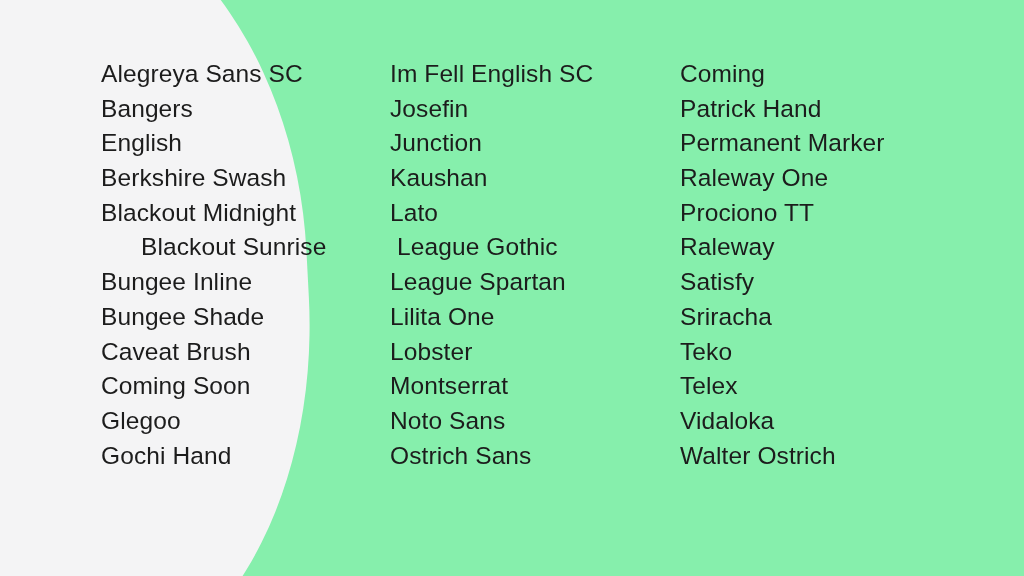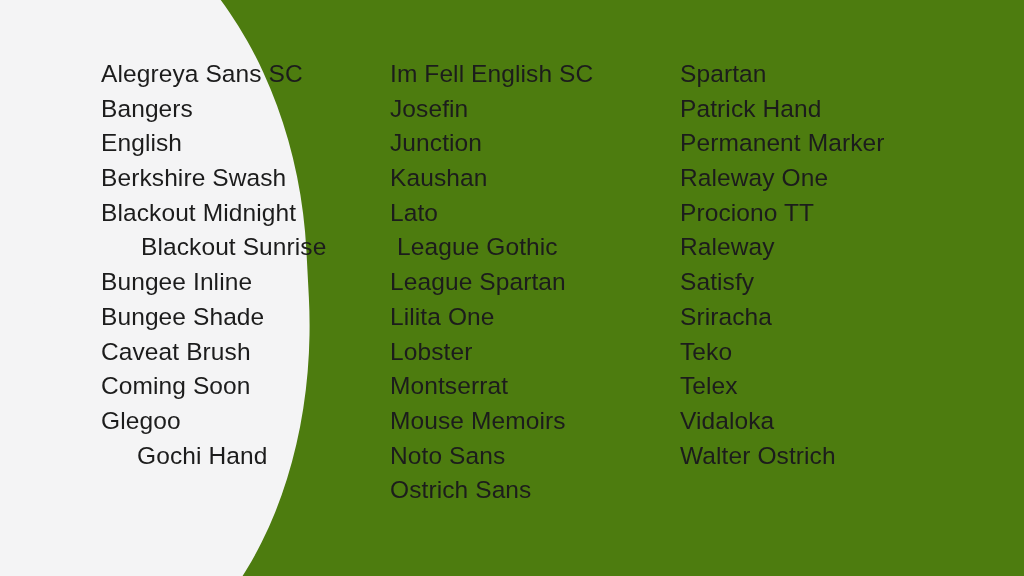--- a/index.html
+++ b/index.html
@@ -67,57 +67,56 @@
     font-size: 24.5px;
     font-weight: 400;
     color: #1c1c1c;
     white-space: nowrap;
     letter-spacing: 0.1px;
   }
 </style>
 </head>
 <body>
 
-<div id="slide" style="background: #4d7c0f;">
+<div id="slide" style="background: #86efac;">
 
   <div id="bg-blob" style="background: rgb(244, 244, 245);"></div>
   <div id="bg-blob-2" style="background: rgb(244, 244, 245);"></div>
 
   <div id="columns">
       <div class="font-column col-0">
         <div class="font-item" style="color: rgb(28, 28, 28);">Alegreya Sans SC</div>
         <div class="font-item" style="color: rgb(28, 28, 28);">Bangers</div>
         <div class="font-item" style="color: rgb(28, 28, 28);">English</div>
         <div class="font-item" style="color: rgb(28, 28, 28);">Berkshire Swash</div>
         <div class="font-item" style="color: rgb(28, 28, 28);">Blackout Midnight</div>
         <div class="font-item" style="color: rgb(28, 28, 28); margin-left: 40px;">Blackout Sunrise</div>
         <div class="font-item" style="color: rgb(28, 28, 28);">Bungee Inline</div>
         <div class="font-item" style="color: rgb(28, 28, 28);">Bungee Shade</div>
         <div class="font-item" style="color: rgb(28, 28, 28);">Caveat Brush</div>
         <div class="font-item" style="color: rgb(28, 28, 28);">Coming Soon</div>
         <div class="font-item" style="color: rgb(28, 28, 28);">Glegoo</div>
-        <div class="font-item" style="color: rgb(28, 28, 28); margin-left: 36px;">Gochi Hand</div>
+        <div class="font-item" style="color: rgb(28, 28, 28);">Gochi Hand</div>
       </div>
       <div class="font-column col-1">
         <div class="font-item" style="color: rgb(28, 28, 28);">Im Fell English SC</div>
         <div class="font-item" style="color: rgb(28, 28, 28);">Josefin</div>
         <div class="font-item" style="color: rgb(28, 28, 28);">Junction</div>
         <div class="font-item" style="color: rgb(28, 28, 28);">Kaushan</div>
         <div class="font-item" style="color: rgb(28, 28, 28);">Lato</div>
         <div class="font-item" style="color: rgb(28, 28, 28); margin-left: 7px;">League Gothic</div>
         <div class="font-item" style="color: rgb(28, 28, 28);">League Spartan</div>
         <div class="font-item" style="color: rgb(28, 28, 28);">Lilita One</div>
         <div class="font-item" style="color: rgb(28, 28, 28);">Lobster</div>
         <div class="font-item" style="color: rgb(28, 28, 28);">Montserrat</div>
-        <div class="font-item" style="color: rgb(28, 28, 28);">Mouse Memoirs</div>
         <div class="font-item" style="color: rgb(28, 28, 28);">Noto Sans</div>
         <div class="font-item" style="color: rgb(28, 28, 28);">Ostrich Sans</div>
       </div>
       <div class="font-column col-2">
-        <div class="font-item" style="color: rgb(28, 28, 28);">Spartan</div>
+        <div class="font-item" style="color: rgb(28, 28, 28);">Coming</div>
         <div class="font-item" style="color: rgb(28, 28, 28);">Patrick Hand</div>
         <div class="font-item" style="color: rgb(28, 28, 28);">Permanent Marker</div>
         <div class="font-item" style="color: rgb(28, 28, 28);">Raleway One</div>
         <div class="font-item" style="color: rgb(28, 28, 28);">Prociono TT</div>
         <div class="font-item" style="color: rgb(28, 28, 28);">Raleway</div>
         <div class="font-item" style="color: rgb(28, 28, 28);">Satisfy</div>
         <div class="font-item" style="color: rgb(28, 28, 28);">Sriracha</div>
         <div class="font-item" style="color: rgb(28, 28, 28);">Teko</div>
         <div class="font-item" style="color: rgb(28, 28, 28);">Telex</div>
         <div class="font-item" style="color: rgb(28, 28, 28);">Vidaloka</div>

